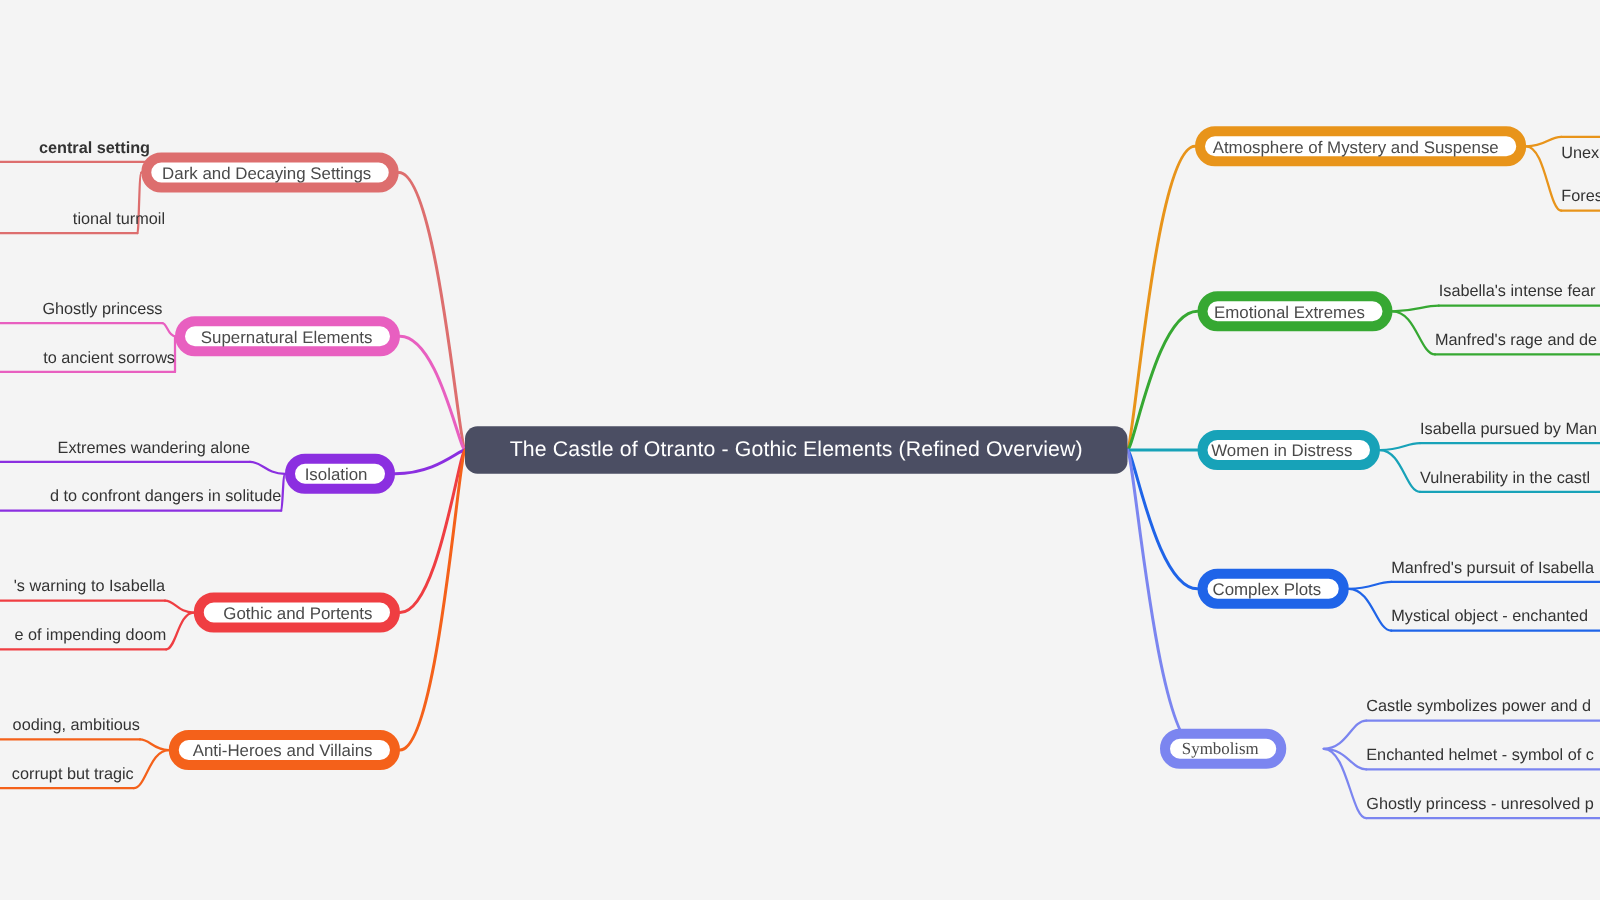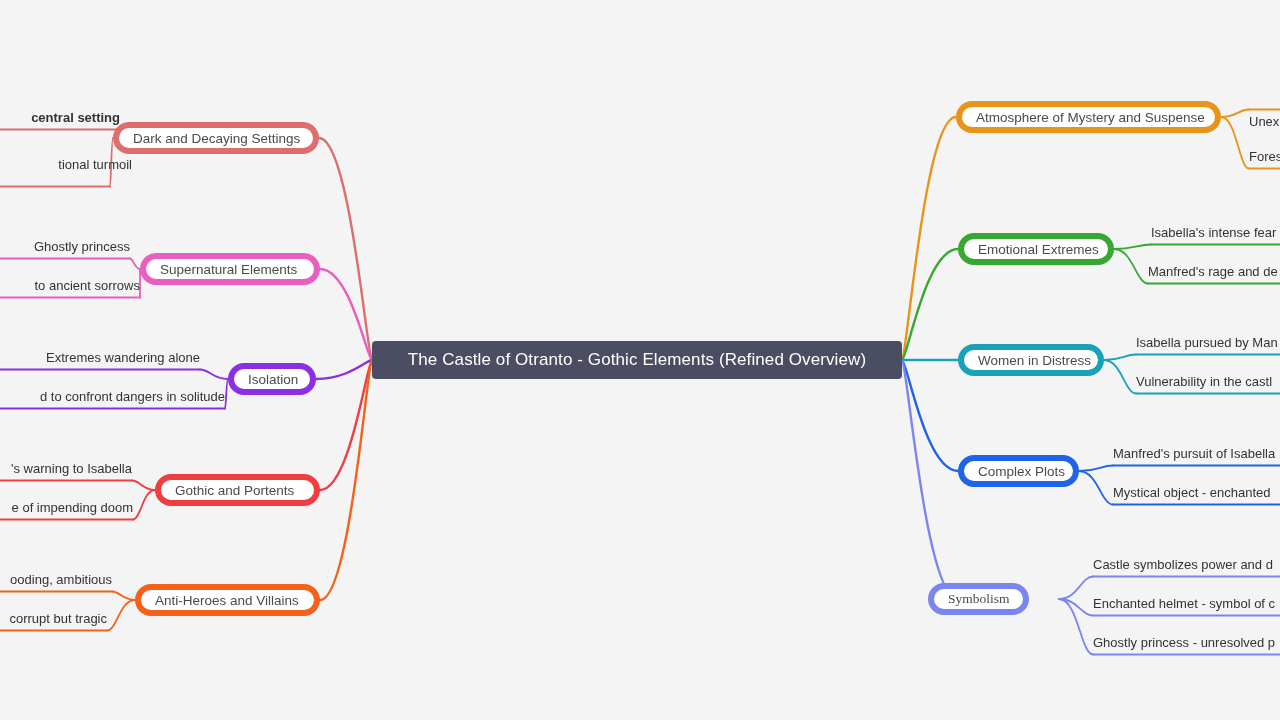--- a/index.html
+++ b/index.html
@@ -30,36 +30,36 @@
 
   
   .root-node {
     position: absolute;
     display: flex;
     align-items: center;
     justify-content: center;
     box-sizing: border-box;
     background: #4b4e63;
     color: #ffffff;
-    border-radius: 4px;
+    border-radius: 10px;
     font-size: 17px;
     letter-spacing: 0.1px;
     white-space: nowrap;
     padding: 0 22px;
   }
 
   
   .branch-node {
     position: absolute;
     display: flex;
     align-items: center;
-    justify-content: flex-start;
+    justify-content: flex-end;
     box-sizing: border-box;
     background: #ffffff;
-    border: 6px solid #4d7c0f;
+    border: 8px solid #4d7c0f;
     border-radius: 18px;
     color: #4a4a4a;
     font-size: 13.5px;
     white-space: nowrap;
     padding: 0 14px;
     height: 32px;
   }
 
   
   .leaf {
@@ -133,21 +133,21 @@
       <path d="M 1093 654.5 L 1280 654.5" fill="none" stroke="#7b85f0" stroke-width="1.8" stroke-linecap="round"></path>
       <path d="M 1059 599 C 1077.7 599, 1081.1 654.5, 1093 654.5" fill="none" stroke="#7b85f0" stroke-width="1.8" stroke-linecap="round"></path>
     </svg>
 
   <div id="nodes-layer">
     <div class="root-node" style="left: 372px; top: 341px; width: 530px; height: 38px; background: rgb(75, 78, 99); color: rgb(255, 255, 255);">The Castle of Otranto - Gothic Elements (Refined Overview)</div>
   <div class="branch-node" style="left: 113px; top: 122px; width: 206px; border-color: rgb(221, 110, 110);">
         <span>Dark and Decaying Settings</span>
       </div>
       <div class="leaf left" style="left: 0px; top: 109px; width: 120px; font-weight: bold;">central setting</div>
-      <div class="leaf left" style="left: 0px; top: 156px; width: 132px; padding-left: 39px;">tional turmoil</div>
+      <div class="leaf left" style="left: 0px; top: 166px; width: 132px; padding-left: 39px;">tional turmoil</div>
       <div class="branch-node" style="left: 140px; top: 253px; width: 180px; border-color: rgb(232, 95, 192);">
         <span>Supernatural Elements</span>
       </div>
       <div class="leaf left" style="left: 0px; top: 238px; width: 130px;">Ghostly princess</div>
       <div class="leaf left" style="left: 0px; top: 277px; width: 140px;">to ancient sorrows</div>
       <div class="branch-node" style="left: 228px; top: 363px; width: 88px; border-color: rgb(139, 47, 224);">
         <span>Isolation</span>
       </div>
       <div class="leaf left" style="left: 0px; top: 349px; width: 200px;">Extremes wandering alone</div>
       <div class="leaf left" style="left: 0px; top: 388px; width: 225px;">d to confront dangers in solitude</div>

